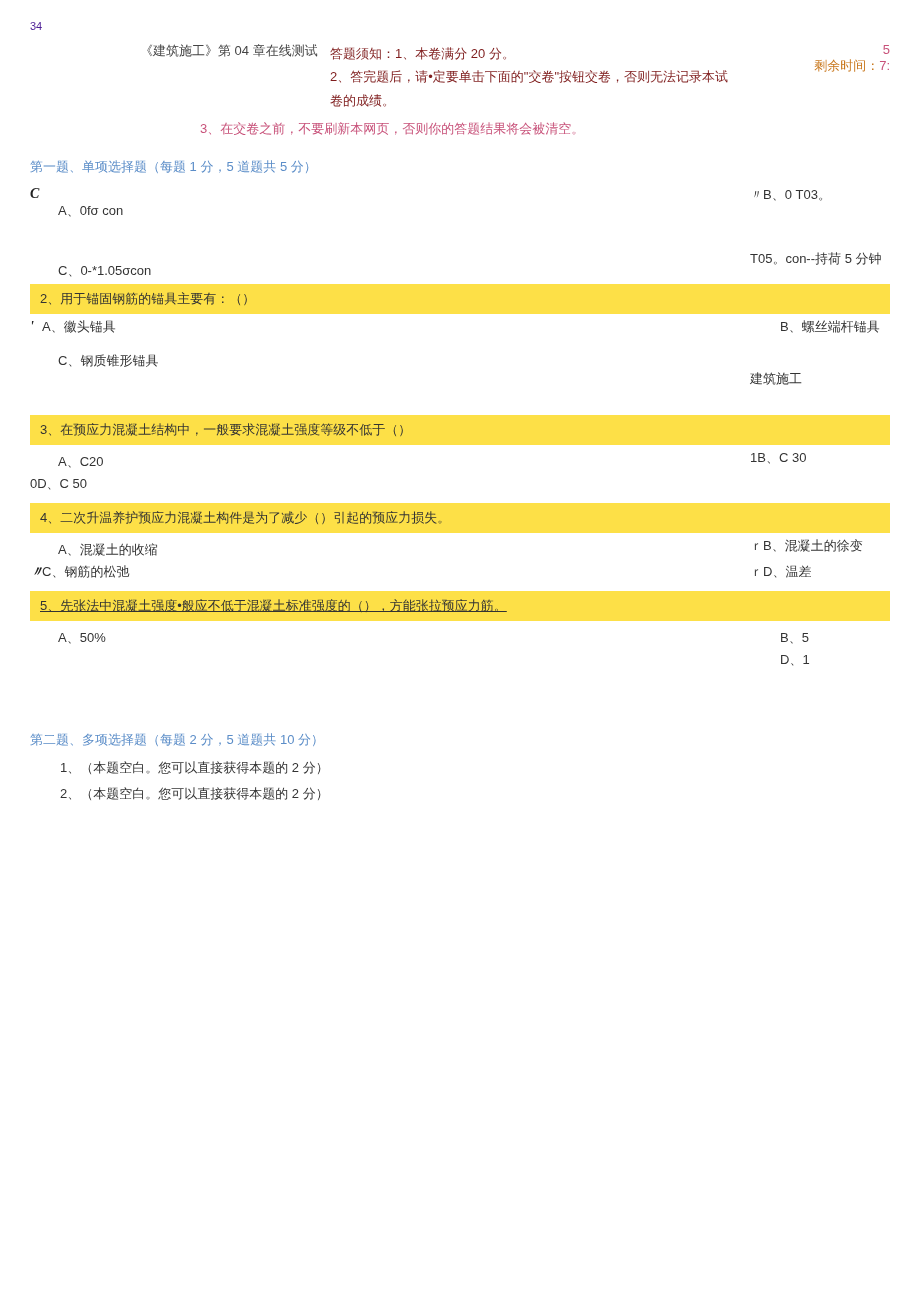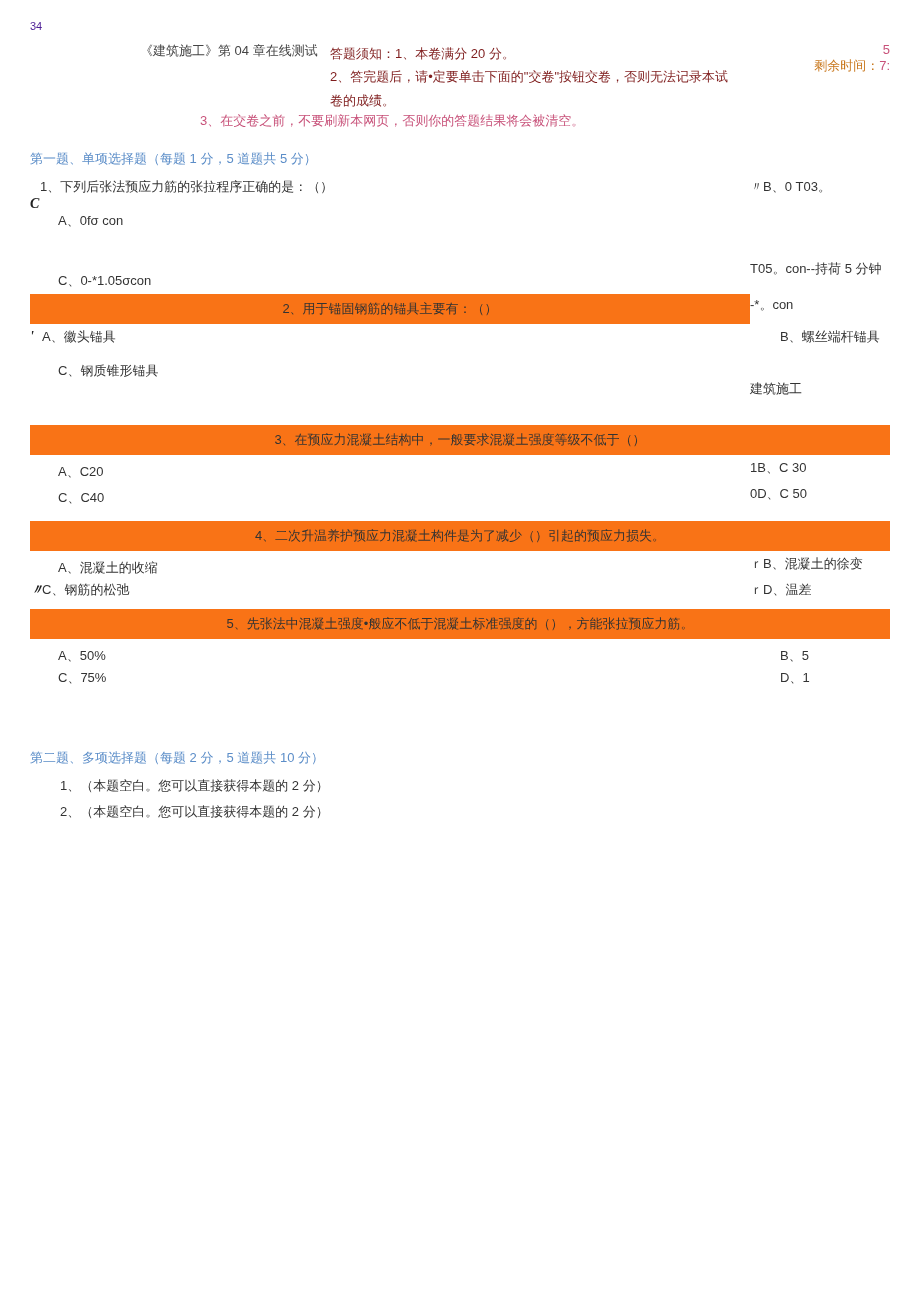--- a/index.html
+++ b/index.html
@@ -6,28 +6,28 @@
   body {
     font-family: "Microsoft YaHei", SimSun, sans-serif;
     font-size: 13px;
     color: #333;
     margin: 0;
     padding: 20px 30px;
     background: #fff;
     width: 920px;
   }
   .top-num { color: #4c1d95; margin-bottom: 10px; font-size: 11px; }
-  .header-row { display: flex; align-items: flex-start; margin-bottom: 0; }
+  .header-row { display: flex; align-items: flex-start; margin-bottom: 8px; }
   .title-col { width: 300px; padding-left: 110px; color: #444; }
   .notice-col { flex: 1; color: #7f1d1d; line-height: 1.8; padding-right: 20px; }
   .time-col { width: 130px; color: #c8527a; text-align: right; }
   .time-label { color: #c8761a; }
   .notice-line3 { color: #c8527a; padding-left: 170px; margin-bottom: 20px; }
   .section-title { color: #5b8dc8; margin: 18px 0 10px 0; }
-  .question { background: #f97316; padding: 6px 10px; margin: 4px 0; color: #333; text-align: center; }
+  .question { background: #fde047; padding: 6px 10px; margin: 4px 0; color: #333; }
   .marker { font-family: serif; font-style: italic; font-size: 14px; font-weight: bold; color: #222; display: inline-block; width: 12px; }
   .q-row { display: flex; }
   .q-left { flex: 1; }
   .q-right { width: 140px; }
   .opt-line { margin: 4px 0; }
   .spacer { height: 40px; }
   .md-pad { padding-left: 30px; margin: 8px 0; }
 </style>
 </head>
 <body>
@@ -49,39 +49,37 @@
     </div>
   </div>
 </div>
 
 <div class="notice-line3">3、在交卷之前，不要刷新本网页，否则你的答题结果将会被清空。</div>
 
 <div class="section-title">第一题、单项选择题（每题 1 分，5 道题共 5 分）</div>
 
 <div class="q-row">
   <div class="q-left">
-    <div style="padding-left:10px;">1、下列后张法预应力筋的张拉程序正确的是：（）</div>
     <div><span class="marker">C</span></div>
     <div style="padding-left:28px;">A、0fσ con</div>
   </div>
   <div class="q-right">〃B、0 T03。</div>
 </div>
 
 <div style="height:30px;"></div>
 
 <div class="q-row">
   <div class="q-left" style="padding-left:28px;margin-top:12px;">
     <div>C、0-*1.05σcon</div>
   </div>
   <div class="q-right">T05。con--持荷 5 分钟</div>
 </div>
 
 <div class="q-row">
   <div class="q-left question">2、用于锚固钢筋的锚具主要有：（）</div>
-  <div class="q-right" style="padding-top:6px;">-*。con</div>
 </div>
 
 <div class="q-row">
   <div class="q-left">
     <span class="marker">'</span><span>A、徽头锚具</span>
   </div>
   <div class="q-right" style="padding-left:30px;">B、螺丝端杆锚具</div>
 </div>
 
 <div class="q-row" style="margin-top:16px;">
@@ -92,45 +90,41 @@
 </div>
 
 <div class="question" style="margin-top:27px;">3、在预应力混凝土结构中，一般要求混凝土强度等级不低于（）</div>
 <div class="q-row">
   <div class="q-left" style="padding-left:28px;">
     <div class="opt-line">A、C20</div>
   </div>
   <div class="q-right">1B、C 30</div>
 </div>
 <div class="q-row">
-  <div class="q-left" style="padding-left:28px;">
-    <div class="opt-line">C、C40</div>
-  </div>
   <div class="q-right">0D、C 50</div>
 </div>
 
 <div class="question" style="margin-top:10px;">4、二次升温养护预应力混凝土构件是为了减少（）引起的预应力损失。</div>
 <div class="q-row">
   <div class="q-left" style="padding-left:28px;">
     <div class="opt-line">A、混凝土的收缩</div>
   </div>
   <div class="q-right">ｒB、混凝土的徐变</div>
 </div>
 <div class="q-row">
   <div class="q-left">
     <span class="marker">〃</span><span>C、钢筋的松弛</span>
   </div>
   <div class="q-right">ｒD、温差</div>
 </div>
 
-<div class="question" style="margin-top:10px;">5、先张法中混凝土强度•般应不低于混凝土标准强度的（），方能张拉预应力筋。</div>
+<div class="question" style="margin-top:10px;text-decoration:underline;">5、先张法中混凝土强度•般应不低于混凝土标准强度的（），方能张拉预应力筋。</div>
 <div class="q-row">
   <div class="q-left" style="padding-left:28px;">
     <div class="opt-line">A、50%</div>
-    <div class="opt-line">C、75%</div>
   </div>
   <div class="q-right">
     <div class="opt-line" style="padding-left:30px;">B、5</div>
     <div class="opt-line" style="padding-left:30px;">D、1</div>
   </div>
 </div>
 
 <div class="spacer"></div>
 
 <div class="section-title">第二题、多项选择题（每题 2 分，5 道题共 10 分）</div>

